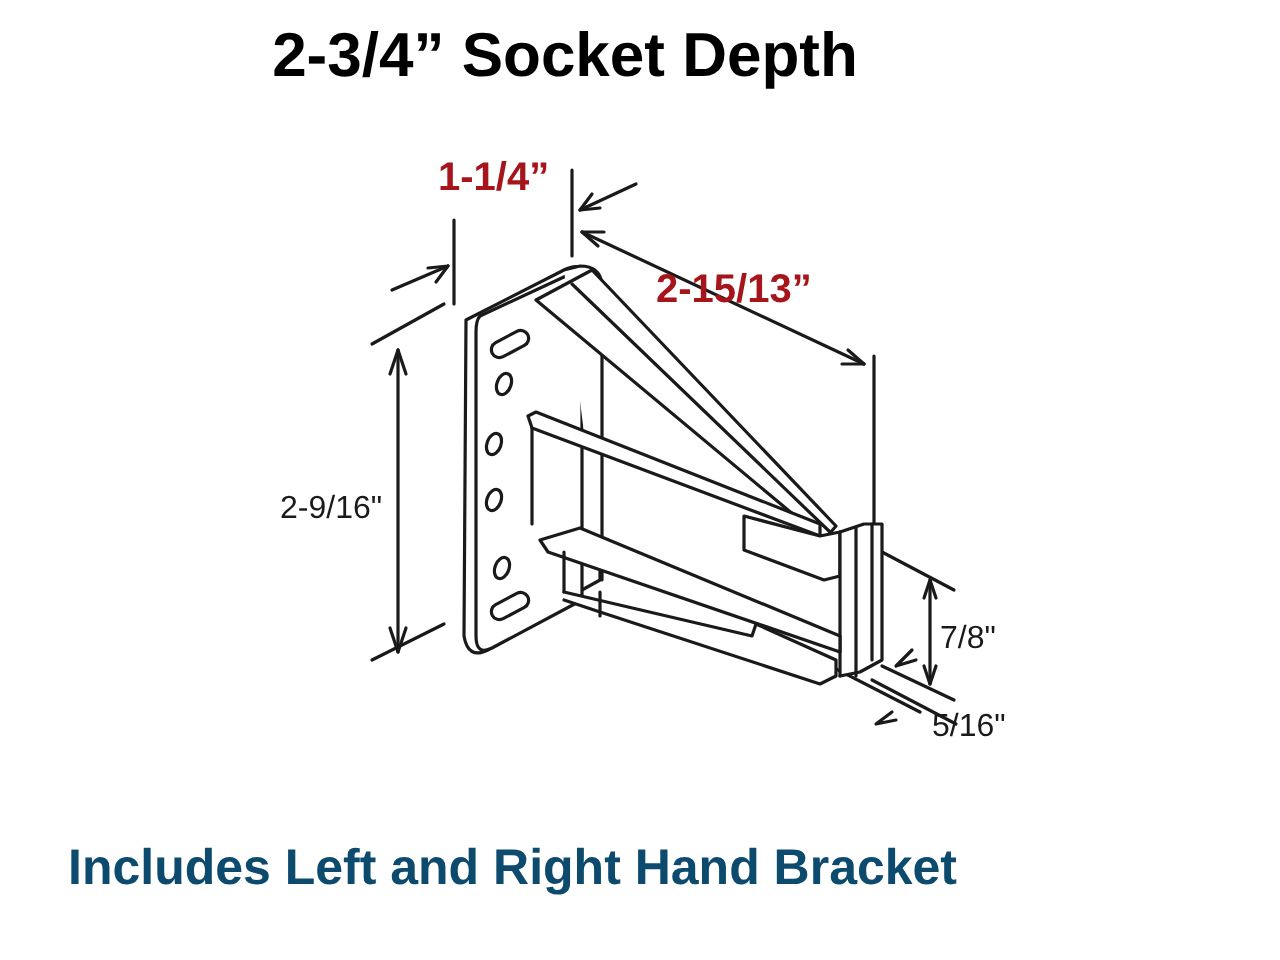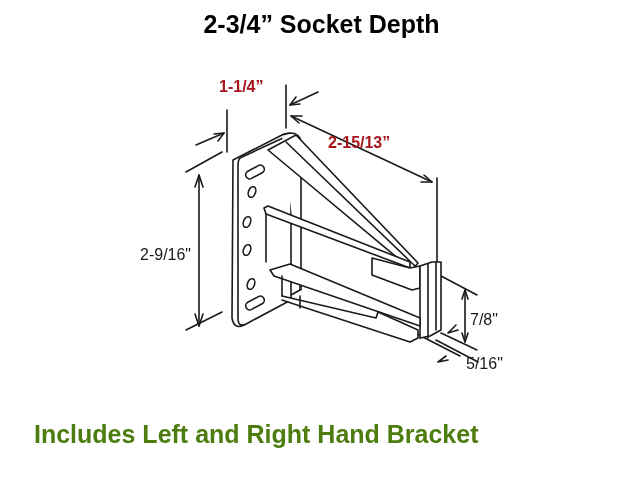--- a/index.html
+++ b/index.html
@@ -1,26 +1,26 @@
 <!DOCTYPE html>
 <html><head>
   <meta charset="utf-8">
   <style>
     html, body { margin: 0; padding: 0; background: #ffffff; }
     body { width: 640px; height: 480px; position: relative; overflow: hidden; font-family: "Liberation Sans", sans-serif; }
     .title {
       position: absolute; left: 0; top: 10px; width: 565px; text-align: center;
-      font-size: 25px; font-weight: bold; color: #000; letter-spacing: 0px; margin-left: 39px;
+      font-size: 31px; font-weight: bold; color: #000; letter-spacing: 0px;
     }
     .footer {
       position: absolute; left: 34px; top: 420px;
-      font-size: 25px; font-weight: bold; color: #4d7c0f;
+      font-size: 25px; font-weight: bold; color: #0c4a6e;
     }
     .dim-red {
-      position: absolute; font-weight: bold; color: #a5151b; font-size: 16px;
+      position: absolute; font-weight: bold; color: #a5151b; font-size: 20px;
     }
     .dim-black {
       position: absolute; color: #1a1a1a; font-size: 16px;
     }
     svg.drawing { position: absolute; left: 0; top: 0; }
   </style>
 </head>
 <body>
 
 <div>

